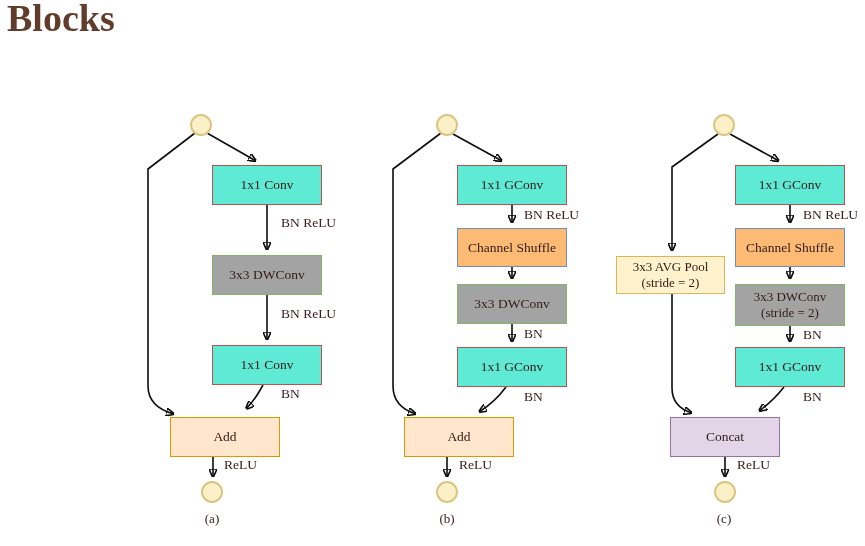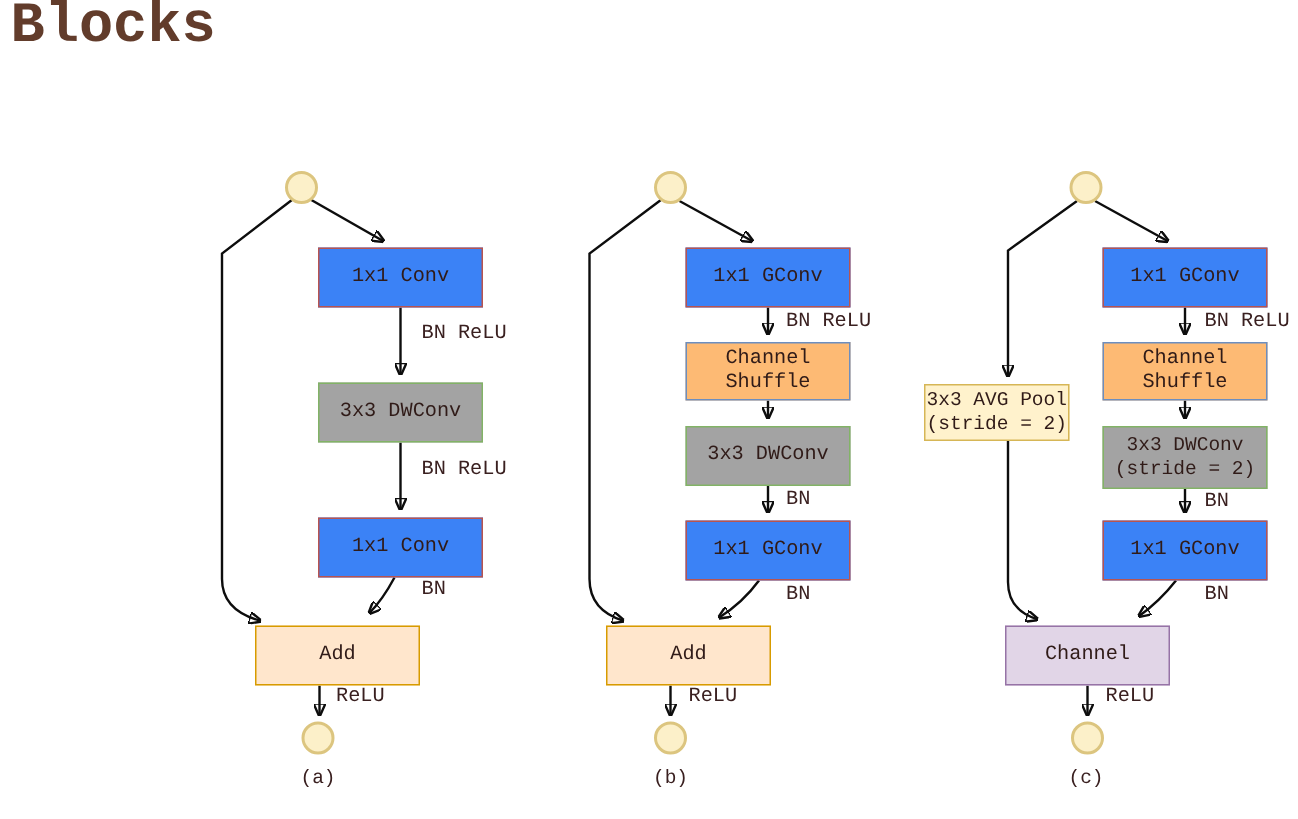--- a/index.html
+++ b/index.html
@@ -1,21 +1,21 @@
 <!DOCTYPE html>
 <html><head>
 <meta charset="utf-8">
 <style>
   html,body{margin:0;padding:0;background:#ffffff;}
   #page{position:relative;width:865px;height:546px;background:#ffffff;overflow:hidden;
-        font-family:Liberation Mono, monospace;}
+        font-family:Liberation Serif, serif;}
   #title{position:absolute;left:7px;top:-4px;font-size:38px;font-weight:bold;color:#623c2b;letter-spacing:0;}
   .node{position:absolute;display:flex;align-items:center;justify-content:center;flex-direction:column;
         box-sizing:border-box;border:1.6px solid #000;font-size:13.5px;color:#301b18;text-align:center;line-height:16px;}
-  .pink  {background:#3b82f6;border-color:#b85450;}
+  .pink  {background:#5eead4;border-color:#b85450;}
   .green {background:#a3a3a3;border-color:#82b366;}
   .blue  {background:#fdba74;border-color:#6c8ebf;}
   .orange{background:#ffe6cc;border-color:#d79b00;margin-left:12px;}
   .yellow{background:#fff2cc;border-color:#d6b656;}
   .purple{background:#e1d5e7;border-color:#9673a6;}
   .circle{position:absolute;width:22px;height:22px;border-radius:50%;box-sizing:border-box;
           background:#fcf0c9;border:2px solid #dcc57f;}
   .edge-label{position:absolute;font-size:13.5px;color:#3a2020;white-space:nowrap;}
   .caption{position:absolute;font-size:13px;color:#3a2020;transform:translateX(-50%);}
   svg.edges{position:absolute;left:0;top:0;pointer-events:none;}
@@ -82,29 +82,29 @@
   <span class="edge-label" style="left:524px;top:389px;">BN</span>
   <div class="node orange" style="left:392px;top:417px;width:110px;height:40px;">Add</div>
   <span class="edge-label" style="left:459px;top:457px;">ReLU</span>
   <div class="circle" style="left:436px;top:481px;"></div>
   <span class="caption" style="left:447px;top:511px;">(b)</span>
 
   <div class="circle" style="left:713px;top:114px;"></div>
   <div class="node pink" style="left:735px;top:165px;width:110px;height:40px;">1x1 GConv</div>
   <span class="edge-label" style="left:803px;top:207px;">BN ReLU</span>
   <div class="node blue" style="left:735px;top:228px;width:110px;height:39px;">Channel Shuffle</div>
-  <div class="node yellow" style="left:616px;top:256px;width:97px;height:38px;font-size:13px;text-align:center;">
+  <div class="node yellow" style="left:616px;top:256px;width:109px;height:38px;font-size:13px;text-align:center;">
     <span>3x3 AVG Pool</span>
     <span>(stride = 2)</span>
   </div>
   <div class="node green" style="left:735px;top:284px;width:110px;height:42px;font-size:13px;">
     <span>3x3 DWConv</span>
     <span>(stride = 2)</span>
   </div>
   <span class="edge-label" style="left:803px;top:327px;">BN</span>
   <div class="node pink" style="left:735px;top:347px;width:110px;height:40px;">1x1 GConv</div>
   <span class="edge-label" style="left:803px;top:389px;">BN</span>
-  <div class="node purple" style="left:670px;top:417px;width:110px;height:40px;">Channel</div>
+  <div class="node purple" style="left:670px;top:417px;width:110px;height:40px;">Concat</div>
   <span class="edge-label" style="left:737px;top:457px;">ReLU</span>
   <div class="circle" style="left:714px;top:481px;"></div>
   <span class="caption" style="left:724px;top:511px;">(c)</span>
 
 </div>
 
 </body></html>

